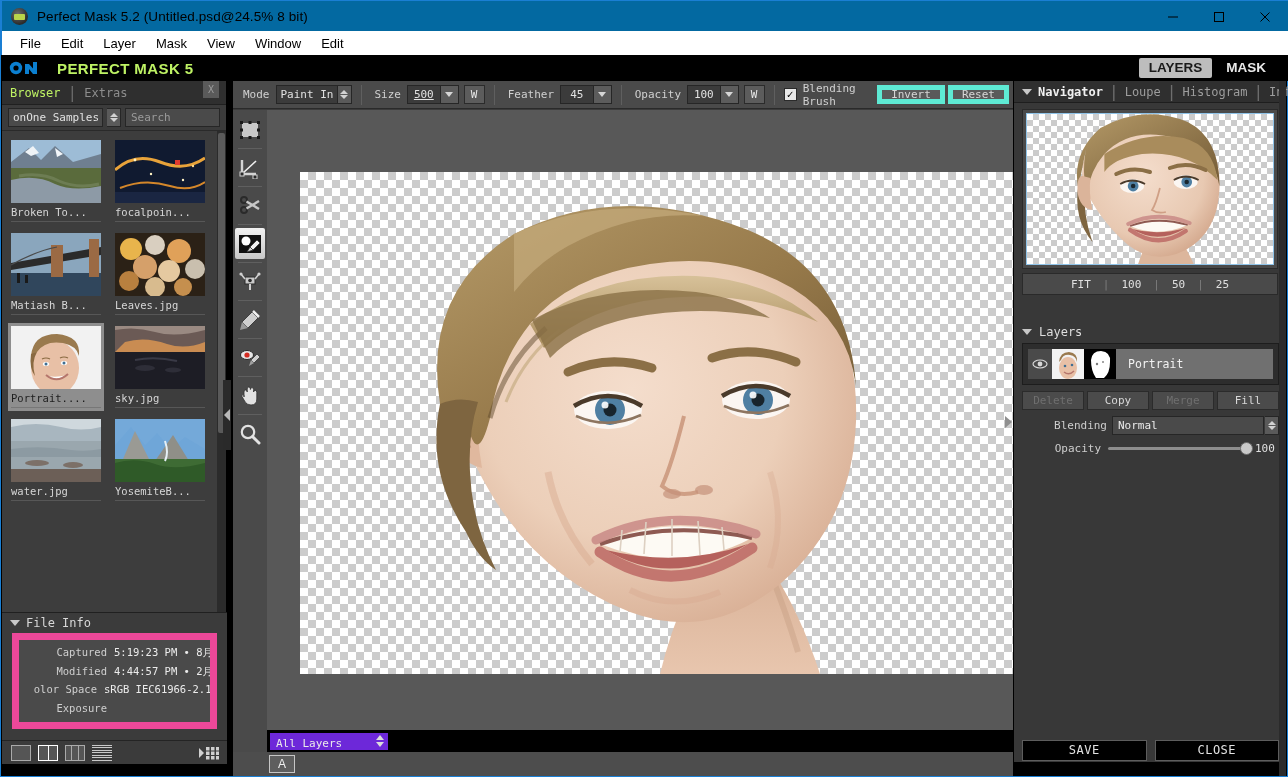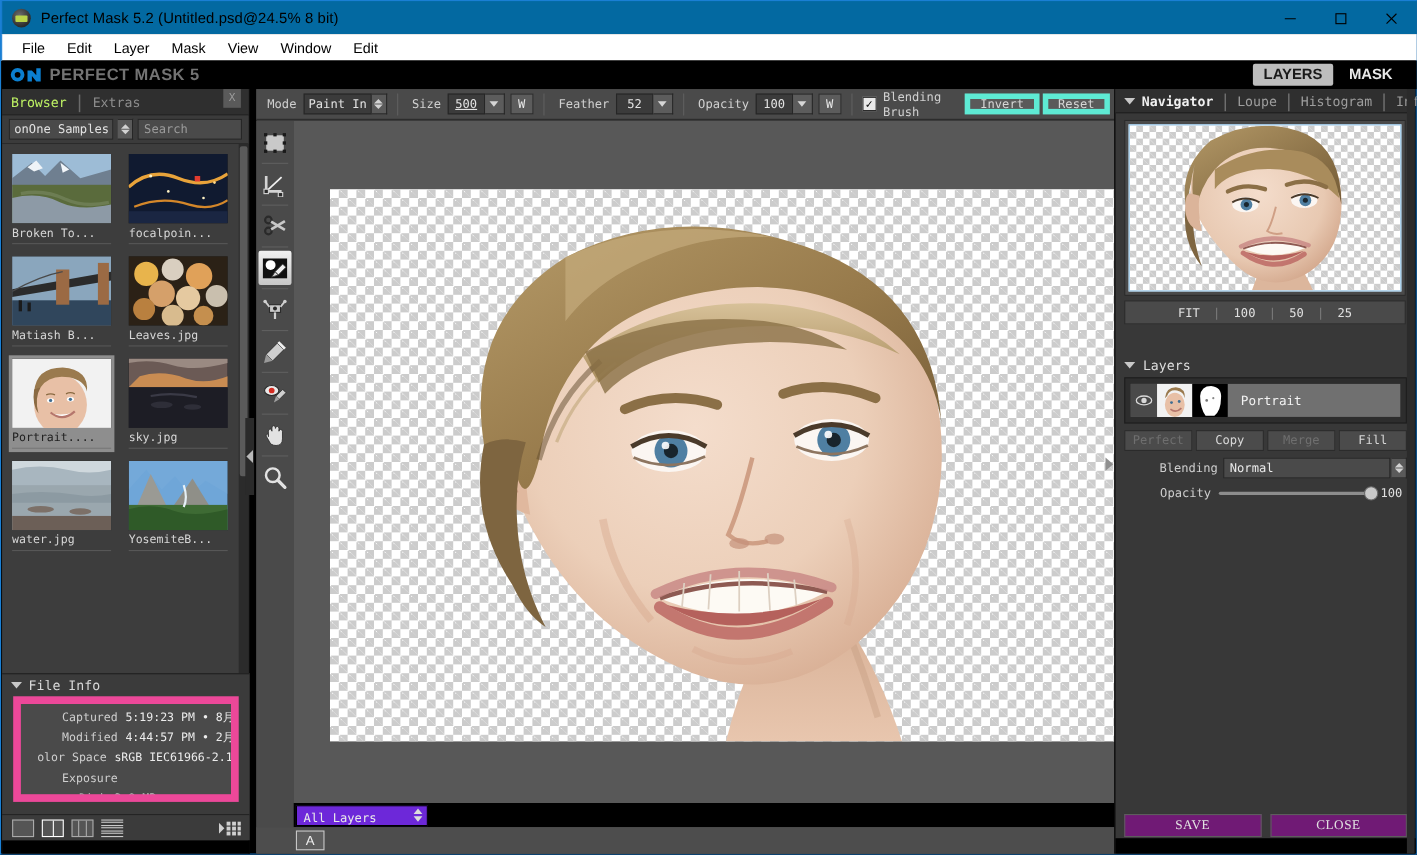--- a/index.html
+++ b/index.html
@@ -61,21 +61,21 @@
   
   .brandbar {
     position: absolute; top: 55px; left: 1px; width: 1286px; height: 26px;
     background: #000; display: flex; align-items: center;
   }
   .brand-logo {
     margin-left: 7px; margin-right: 6px; display: flex; align-items: center;
   }
   .brand-name {
     font-family: "Liberation Sans", sans-serif;
-    font-weight: bold; font-size: 15px; color: #737373; letter-spacing: 0.4px;
+    font-weight: bold; font-size: 15px; color: #bef264; letter-spacing: 0.4px; margin-left: 12px;
   }
   .mode-tabs { position: absolute; right: 12px; top: 3px; display: flex; gap: 4px; align-items: center; }
   .mode-tab {
     font-family: "Liberation Sans", sans-serif;
     font-size: 13.5px; font-weight: bold; color: #e8e8e8;
     padding: 2px 10px 3px 10px;
   }
   .mode-tab.active {
     background: #bdbdbd; color: #1a1a1a; border-radius: 2px;
   }
@@ -123,21 +123,21 @@
   .lp-clear {
     position: absolute; right: 0; top: 0; width: 16px; height: 17px;
     background: #5a5a5a; color: #9b9b9b; font-size: 10px;
     display: flex; align-items: center; justify-content: center;
   }
 
   .thumbs {
     position: absolute; top: 50px; left: 0; width: 216px; height: 551px;
     background: #3d3d3d; overflow: hidden;
     padding: 6px 0 0 6px;
-    display: flex; flex-wrap: wrap; align-content: flex-start; justify-content: space-between;
+    display: flex; flex-wrap: wrap; align-content: flex-start;
   }
   .thumb-cell {
     width: 96px; margin-right: 8px; margin-bottom: 5px; padding: 3px;
   }
   .thumb-cell.selected { background: #8e8e8e; }
   .thumb-img {
     width: 90px; height: 63px; display: block; background: #222;
   }
   .thumb-label {
     font-size: 10.5px; color: #d6d6d6; margin-top: 3px;
@@ -393,23 +393,23 @@
     position: absolute; right: -5px; top: -5px; width: 13px; height: 13px;
     border-radius: 50%; background: #c9c9c9; border: 1px solid #6a6a6a;
   }
   .opacity-val { font-size: 11px; color: #e0e0e0; width: 24px; }
 
   .rp-footer {
     position: absolute; left: 0; bottom: 14px; width: 273px; height: 24px;
     display: flex; align-items: center; gap: 8px; padding: 0 8px;
   }
   .rp-footer-btn {
-    flex: 1; height: 21px; background: #701a75; border: 1px solid #5d5d5d;
+    flex: 1; height: 21px; background: #000000; border: 1px solid #5d5d5d;
     display: flex; align-items: center; justify-content: center;
-    font-size: 12px; color: #e2e2e2; letter-spacing: 0.5px; font-family: Liberation Serif, serif;
+    font-size: 12px; color: #e2e2e2; letter-spacing: 0.5px;
   }
   .rp-blackstrip {
     position: absolute; left: 0; bottom: 0; width: 273px; height: 14px; background: #000;
   }
   .rp-scroll {
     position: absolute; right: 0; top: 0; width: 7px; height: 695px; background: #2b2b2b;
   }
 </style>
 </head>
 <body>
@@ -684,21 +684,21 @@
         </div>
       <span class="opt-div"></span>
       <span class="opt-label">Size</span>
       <div class="opt-field" style="width:42px; justify-content:center;text-decoration:underline;">500</div>
       <div class="opt-arrow">
           <i></i>
         </div>
       <div class="opt-w">W</div>
       <span class="opt-div"></span>
       <span class="opt-label">Feather</span>
-      <div class="opt-field" style="width:42px; justify-content:center;">52</div>
+      <div class="opt-field" style="width:42px; justify-content:center;">45</div>
       <div class="opt-arrow">
           <i></i>
         </div>
       <span class="opt-div"></span>
       <span class="opt-label">Opacity</span>
       <div class="opt-field" style="width:42px; justify-content:center;">100</div>
       <div class="opt-arrow">
           <i></i>
         </div>
       <div class="opt-w">W</div>
@@ -1001,21 +1001,21 @@
             <rect width="32" height="30" fill="#000"></rect>
             <path d="M7 11 Q8 2 17 2 Q27 3 26 13 Q26 24 20 29 L12 29 Q7 22 7 11Z" fill="#fff"></path>
             <circle cx="13" cy="15" r="1.2" fill="#777"></circle>
               <circle cx="19" cy="13" r="1" fill="#888"></circle>
           </svg>
           <span class="layer-name">Portrait</span>
         </div>
       </div>
 
       <div class="ls-buttons">
-        <div class="ls-btn disabled">Perfect</div>
+        <div class="ls-btn disabled">Delete</div>
         <div class="ls-btn">Copy</div>
         <div class="ls-btn disabled">Merge</div>
         <div class="ls-btn">Fill</div>
       </div>
 
       <div class="blend-row">
         <span class="blend-label">Blending</span>
         <div class="blend-select">Normal</div>
         <div class="spin" style="margin-left:-4px">
             <i class="up"></i>

